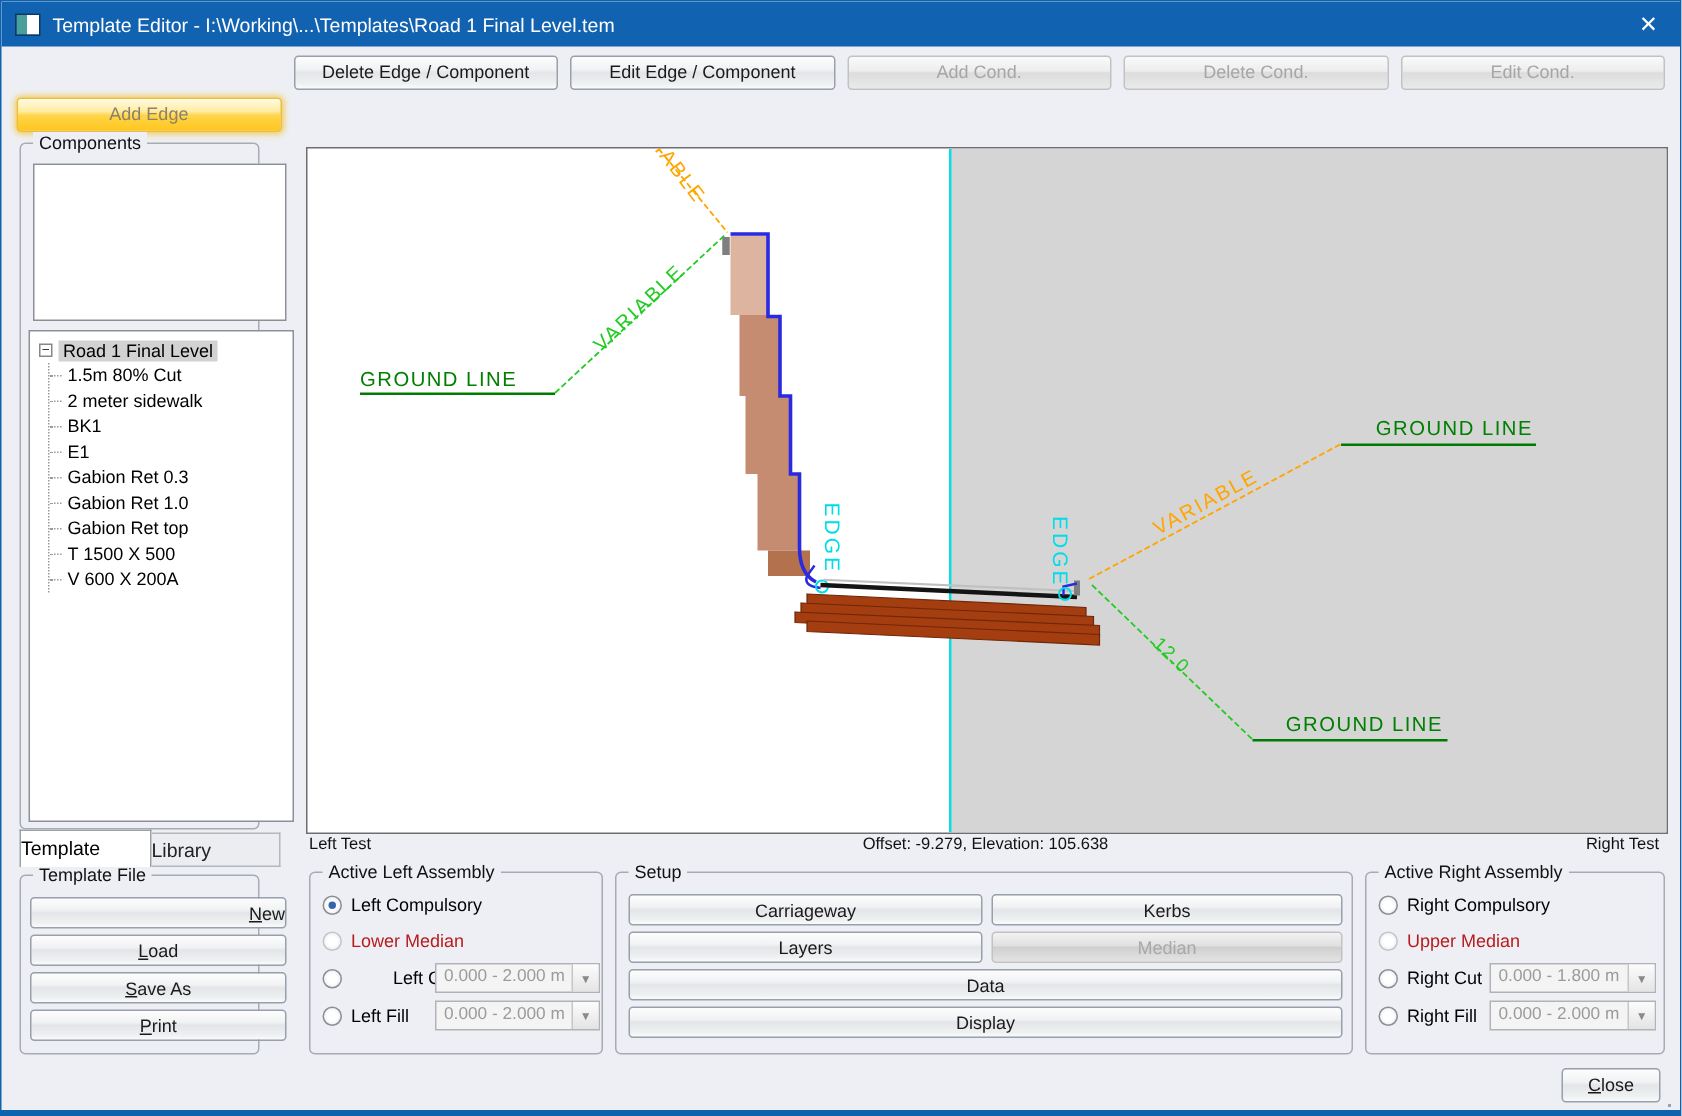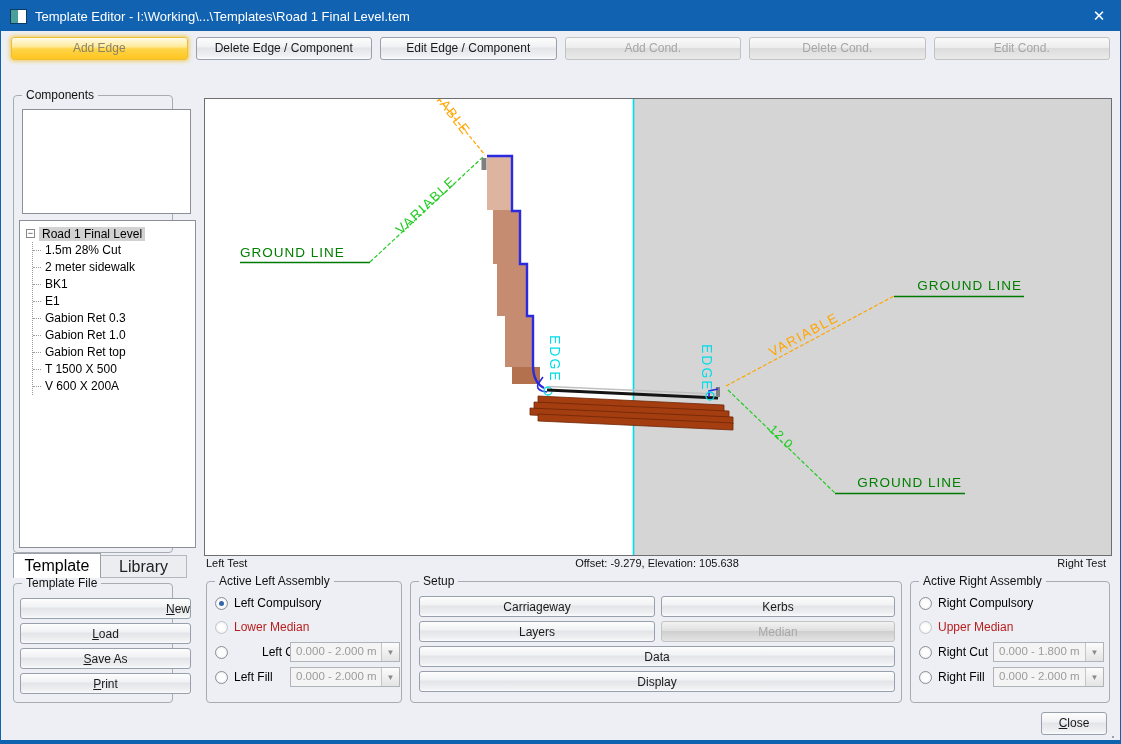--- a/index.html
+++ b/index.html
@@ -11,21 +11,21 @@
     background:linear-gradient(90deg,#49a09b 0 45%,#ffffff 45%);}
   #titlebar .title{font-size:13px;flex:1;white-space:nowrap;}
   #titlebar .closebtn{width:42px;height:30px;display:flex;align-items:center;justify-content:center;font-size:15px;cursor:pointer;}
   
   #toolbar{position:absolute;left:0;top:36px;right:0;height:25px;display:flex;gap:8px;padding:0 10px;}
   .btn{box-sizing:border-box;display:block;text-align:center;line-height:20px;font-size:12px;color:#1a1a1a;
     background:linear-gradient(180deg,#fdfdfd,#f1f2f4 40%,#e3e5e8 50%,#eff0f2 85%,#fafbfc);
     border:1px solid #98a0ac;border-radius:3px;cursor:pointer;}
   #toolbar .btn{flex:1;height:23px;line-height:21px;}
   .btn.gold{background:linear-gradient(180deg,#fffbe6,#ffeb9e 40%,#ffd54a 52%,#ffc61e);
-    border:1px solid #edbe3a;box-shadow:0 0 4px 1px #f3c94f;color:#8b8268;}
+    border:1px solid #edbe3a;box-shadow:0 0 4px 1px #f3c94f;color:#8b8268;margin-top:28px;}
   .btn.disabled{color:#a6a6a6;border-color:#c2c2c2;cursor:default;
     background:linear-gradient(180deg,#fafafa,#ededed 45%,#dcdcdc 50%,#eaeaea);}
   .btn.dim{color:#a8a8a8;border-color:#c2c2c2;cursor:default;
     background:linear-gradient(180deg,#f2f2f2,#e0e0e0 45%,#cfcfcf 50%,#e4e4e4);}
   .mnemonic::first-letter{text-decoration:underline;}
   
   .group{position:absolute;border:1px solid #a7abb2;border-radius:4px;box-sizing:border-box;}
   .glabel{position:absolute;top:-8px;left:8px;background:#edeff4;padding:0 4px;font-size:12px;color:#111;}
   
   #grp-components{left:12px;top:94px;width:160px;height:458px;}
@@ -33,21 +33,21 @@
   #comp-tree{position:absolute;left:5px;top:124px;width:171px;height:322px;background:#fff;border:1px solid #8a8f98;
     font-size:12px;padding:4px 0 0 4px;overflow:hidden;}
   .treerow{display:flex;align-items:center;height:17px;white-space:nowrap;}
   .expander{width:9px;height:9px;box-sizing:border-box;border:1px solid #888;background:#fff;font-size:9px;line-height:7px;
     text-align:center;margin:0 4px 0 2px;color:#333;cursor:pointer;}
   .rootlabel{background:#d2d2d2;padding:0 3px;cursor:pointer;}
   .treechildren{margin-left:8px;border-left:1px dotted #9a9a9a;}
   .treeitem{height:17px;line-height:17px;white-space:nowrap;cursor:pointer;}
   .treeitem::before{content:"";display:inline-block;width:8px;border-top:1px dotted #9a9a9a;vertical-align:middle;margin-right:4px;}
   
-  .tab{position:absolute;box-sizing:border-box;font-size:16px;text-align:center;cursor:pointer;}
+  .tab{position:absolute;box-sizing:border-box;font-size:13px;cursor:pointer;}
   #tab-template{left:12px;top:552px;width:88px;height:25px;line-height:23px;background:#fff;border:1px solid #9aa0a8;border-bottom:none;z-index:2;}
   #tab-library{left:100px;top:554px;width:86px;height:23px;line-height:21px;background:#ebedf1;border:1px solid #b4b8be;border-left:none;color:#222;}
   
   #grp-templatefile{left:12px;top:582px;width:160px;height:120px;}
   #grp-templatefile .btn{position:absolute;left:6px;width:171px;height:21px;}
   
   #canvas{position:absolute;left:203px;top:97px;width:906px;height:456px;background:#fff;border:1px solid #6e6e6e;overflow:hidden;cursor:crosshair;}
   #status-left{position:absolute;left:205px;top:556px;font-size:11px;color:#111;}
   #status-center{position:absolute;left:203px;top:556px;width:906px;text-align:center;font-size:11px;color:#111;}
   #status-right{position:absolute;right:14px;top:556px;font-size:11px;color:#111;}
@@ -96,21 +96,21 @@
 
   <div class="group" id="grp-components">
     <span class="glabel">Components</span>
     <div id="comp-list"></div>
     <div id="comp-tree">
       <div class="treerow">
         <span class="expander">−</span>
         <span class="rootlabel">Road 1 Final Level</span>
       </div>
       <div class="treechildren">
-        <div class="treeitem">1.5m 28% Cut</div>
+        <div class="treeitem">1.5m 80% Cut</div>
         <div class="treeitem">2 meter sidewalk</div>
         <div class="treeitem">BK1</div>
         <div class="treeitem">E1</div>
         <div class="treeitem">Gabion Ret 0.3</div>
         <div class="treeitem">Gabion Ret 1.0</div>
         <div class="treeitem">Gabion Ret top</div>
         <div class="treeitem">T 1500 X 500</div>
         <div class="treeitem">V 600 X 200A</div>
       </div>
     </div>

